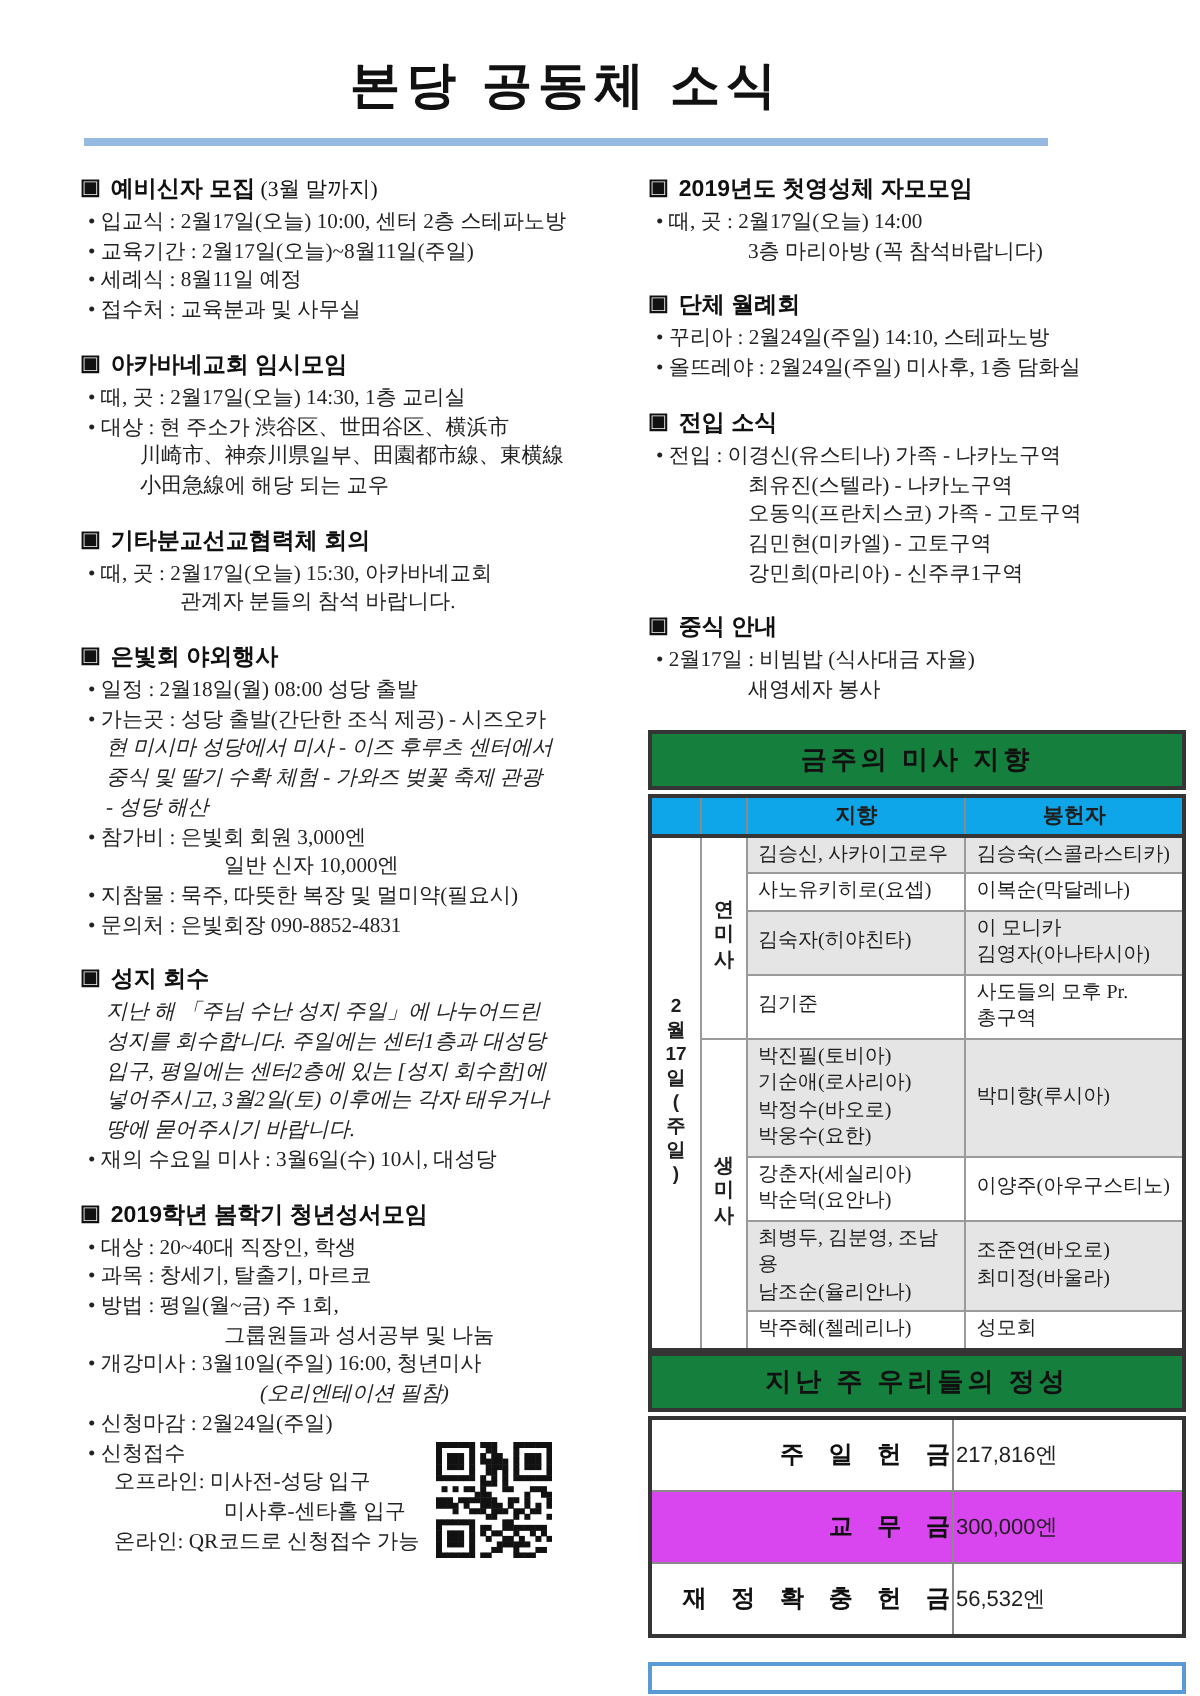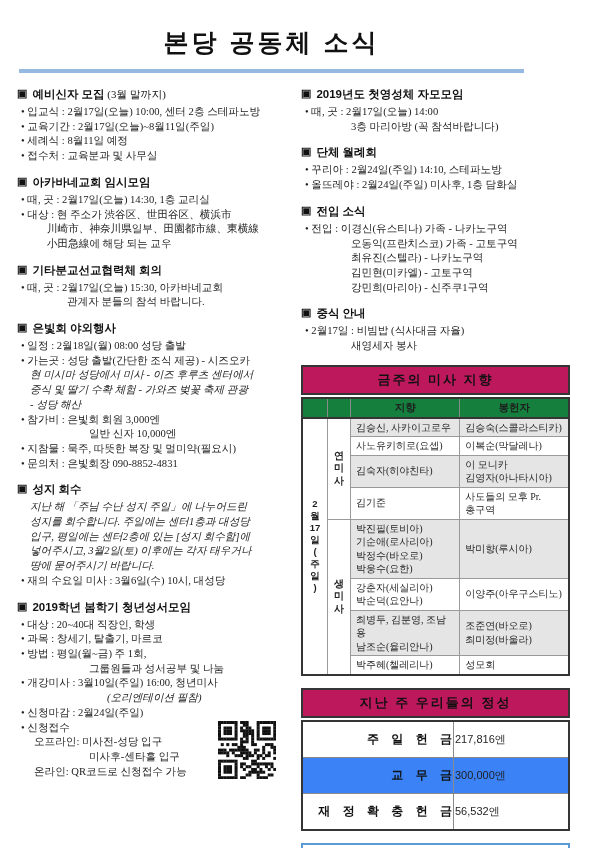--- a/index.html
+++ b/index.html
@@ -1,58 +1,58 @@
 <!DOCTYPE html>
 <html><head>
 <meta charset="utf-8">
 <style>
   html,body{margin:0;padding:0;background:#ffffff;}
   body{width:600px;height:848px;font-family:"Liberation Serif",serif;color:#1f1f1f;overflow:hidden;}
-  #page{position:relative;width:548px;height:848px;box-sizing:border-box;padding:26px 22px 0 17px;}
+  #page{position:relative;width:548px;height:848px;box-sizing:border-box;padding:26px 22px 0 40px;}
   .main-title{text-align:center;font-family:"Liberation Sans",sans-serif;font-weight:bold;font-size:25px;letter-spacing:3px;margin:0 0 10px 0;color:#111;}
   .rule{height:4px;background:#95B9E0;margin:0 2px 14px 2px;}
   .cols{display:flex;gap:12px;}
   .col-left{width:272px;flex:none;}
   .col-right{width:269px;flex:none;}
   .sec{margin-bottom:11px;}
   .sec-title{font-family:"Liberation Sans",sans-serif;font-weight:bold;font-size:11.5px;margin-bottom:3px;white-space:nowrap;color:#111;}
   .sq{font-size:11px;margin-right:5px;position:relative;top:-1px;}
   .sfx{font-family:"Liberation Serif",serif;font-weight:normal;font-size:10.8px;}
   .ln{font-size:10.6px;line-height:14.7px;white-space:nowrap;color:#222;}
   .ln.b{padding-left:14px;text-indent:-10px;}
   .ln.b::before{content:"\2022\00a0";}
   .i0{padding-left:13px;font-style:italic;}
   .i1{padding-left:17px;}
   .i2{padding-left:30px;}
   .i3{padding-left:50px;}
   .i4{padding-left:72px;}
   .i5{padding-left:90px;font-style:italic;}
   
-  .tbl-title{border:2px solid #353535;background:#be185d;text-align:center;
+  .tbl-title{border:2px solid #353535;background:#15803d;text-align:center;
     font-family:"Liberation Sans",sans-serif;font-weight:bold;font-size:13px;
     letter-spacing:2px;padding:4px 0;color:#111;}
-  .mt{margin-top:12px;}
+  .mt{margin-top:0;}
   .mass-wrap{margin-top:8px;}
   table{border-collapse:collapse;width:100%;}
   .mass-table{margin-top:2px;border:2px solid #353535;font-size:10px;table-layout:fixed;}
   .mass-table th{font-family:Liberation Mono, monospace;font-weight:bold;font-size:10.5px;
-    padding:2px;border:1px solid #8a8a8a;border-bottom:2px solid #353535;background:#15803d;}
+    padding:2px;border:1px solid #8a8a8a;border-bottom:2px solid #353535;background:#0ea5e9;}
   .mass-table td{border:1px solid #9a9a9a;padding:2px 5px;line-height:13.5px;vertical-align:middle;}
   .mass-table td.date{width:20px;text-align:center;font-family:"Liberation Sans",sans-serif;
     font-weight:bold;font-size:9.5px;line-height:12px;background:#fff;padding:2px 1px;}
   .mass-table td.grp{width:18px;text-align:center;font-family:"Liberation Sans",sans-serif;
     font-weight:bold;font-size:10px;line-height:12.5px;background:#fff;padding:2px 1px;}
   .mass-table tr.shade td{background:#e5e5e5;}
   .mass-table tr.shade td.date,.mass-table tr.shade td.grp{background:#fff;}
   .off-table{margin-top:2px;border:2px solid #353535;}
   .off-table td{border:1px solid #8a8a8a;height:33px;}
   .off-table td.lab{font-family:"Liberation Sans",sans-serif;font-weight:bold;font-size:12px;
     text-align:right;word-spacing:9px;width:148px;color:#111;}
   .off-table td.amt{font-size:11px;text-align:left;padding-right:22px;font-family:"Liberation Sans",sans-serif;}
-  .off-table tr.shade td{background:#3b82f6;}
+  .off-table tr.shade td{background:#d946ef;}
   .house-box{border:2px solid #5B9BD5;margin-top:12px;padding:6px 2px;text-align:center;
     font-family:"Liberation Sans",sans-serif;font-weight:bold;font-size:11.5px;line-height:18px;color:#111;}
   #qr{position:absolute;left:218px;top:721px;width:58px;height:58px;}
 </style>
 </head>
 <body>
 
 <div id="page">
   <div class="main-title">본당 공동체 소식</div>
   <div class="rule"></div>
@@ -123,22 +123,22 @@
             <div class="ln i3">3층 마리아방 (꼭 참석바랍니다)</div>
           </div>
           <div class="sec">
             <div class="sec-title"><span class="sq">▣</span><span>단체 월례회</span></div>
             <div class="ln b">꾸리아 : 2월24일(주일) 14:10, 스테파노방</div>
             <div class="ln b">올뜨레야 : 2월24일(주일) 미사후, 1층 담화실</div>
           </div>
           <div class="sec">
             <div class="sec-title"><span class="sq">▣</span><span>전입 소식</span></div>
             <div class="ln b">전입 : 이경신(유스티나) 가족 - 나카노구역</div>
+            <div class="ln i3">최유진(스텔라) - 나카노구역</div>
             <div class="ln i3">오동익(프란치스코) 가족 - 고토구역</div>
-            <div class="ln i3">최유진(스텔라) - 나카노구역</div>
             <div class="ln i3">김민현(미카엘) - 고토구역</div>
             <div class="ln i3">강민희(마리아) - 신주쿠1구역</div>
           </div>
           <div class="sec">
             <div class="sec-title"><span class="sq">▣</span><span>중식 안내</span></div>
             <div class="ln b">2월17일 : 비빔밥 (식사대금 자율)</div>
             <div class="ln i3">새영세자 봉사</div>
           </div>
         </div>
 

